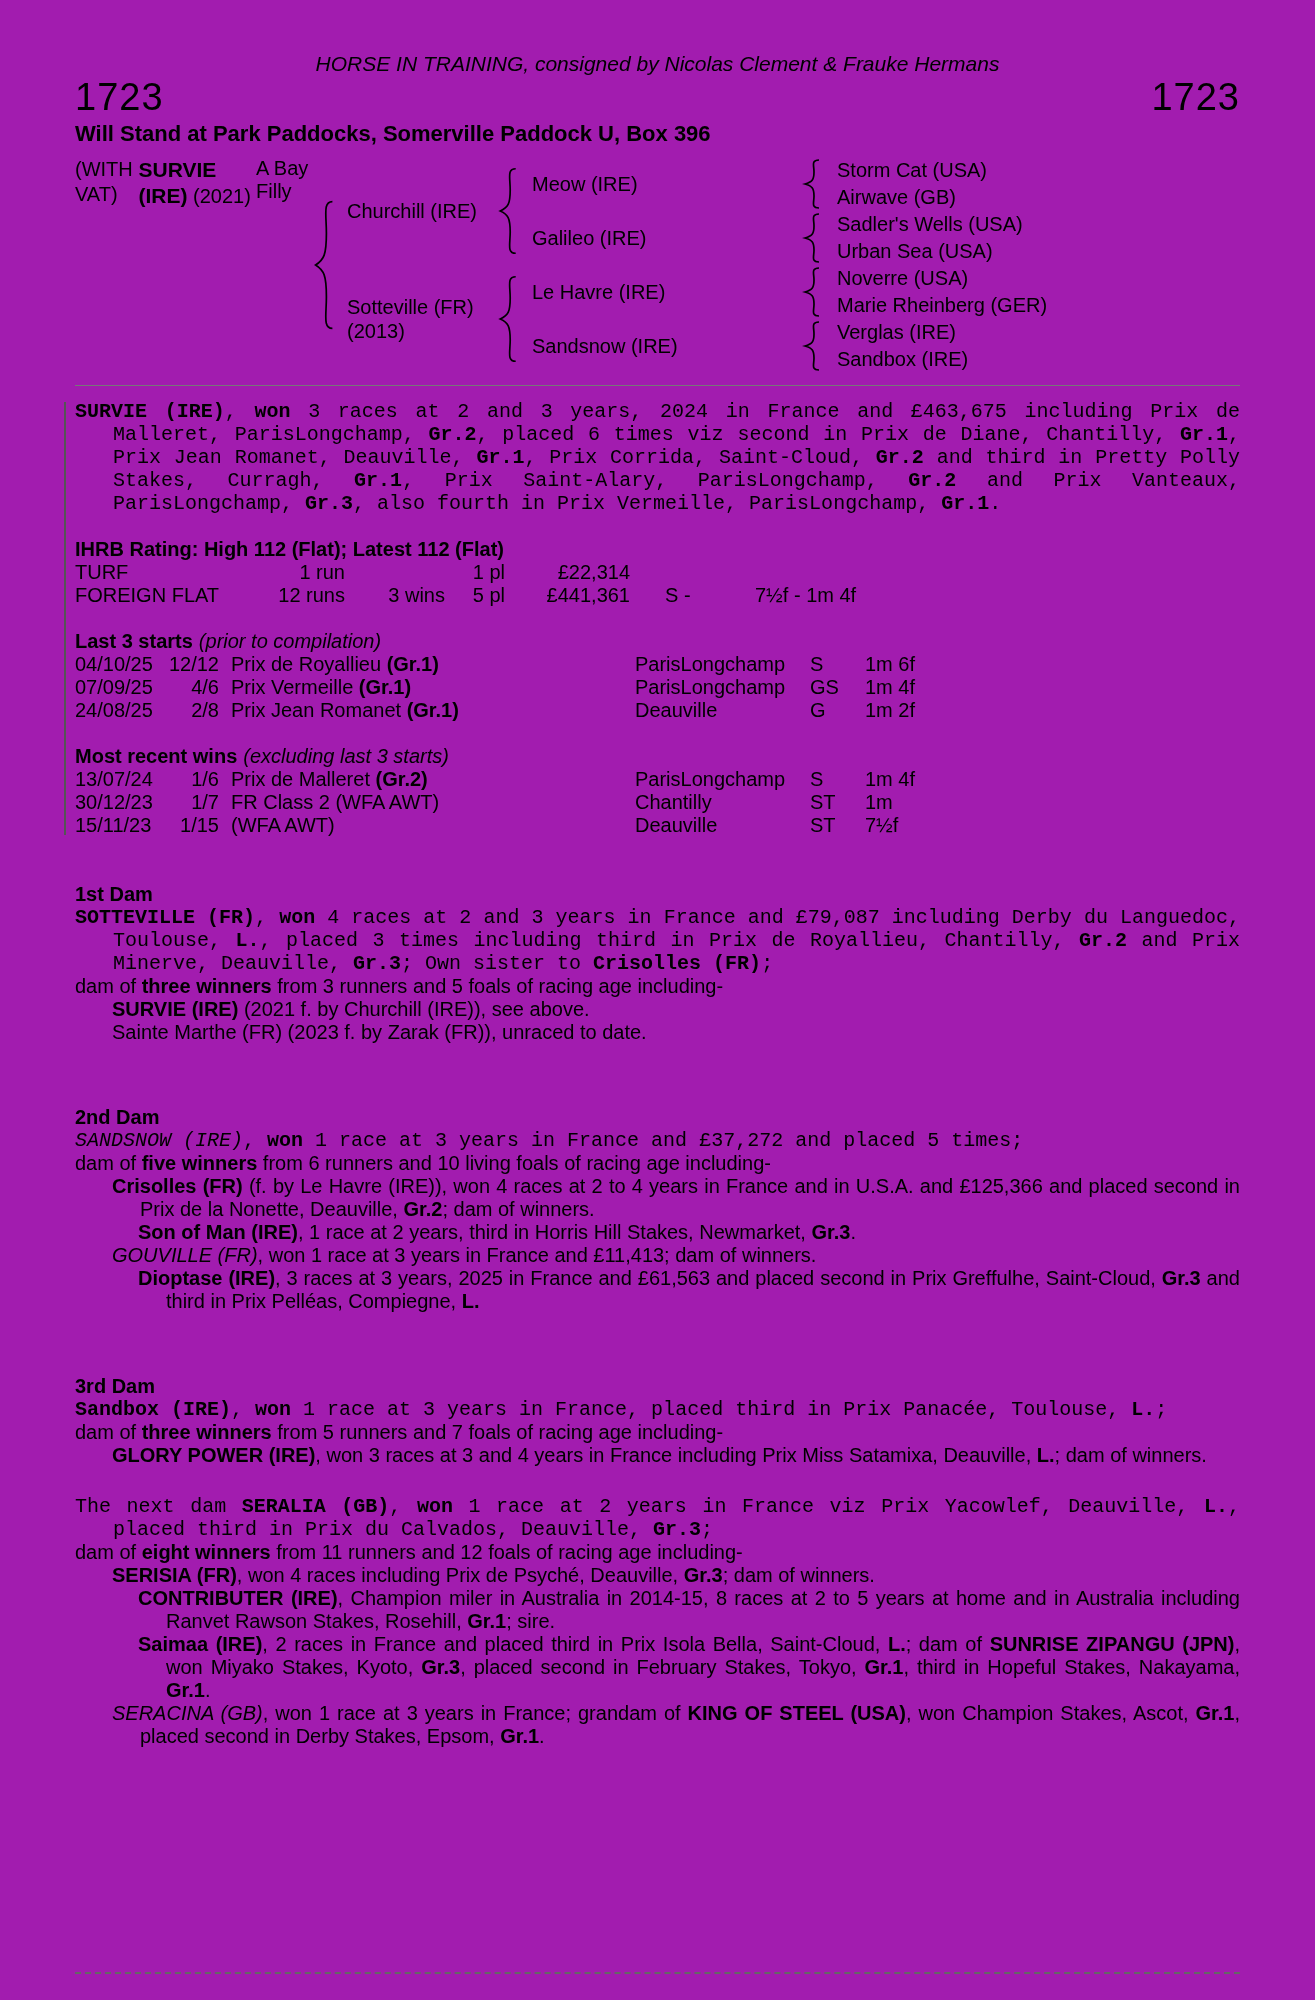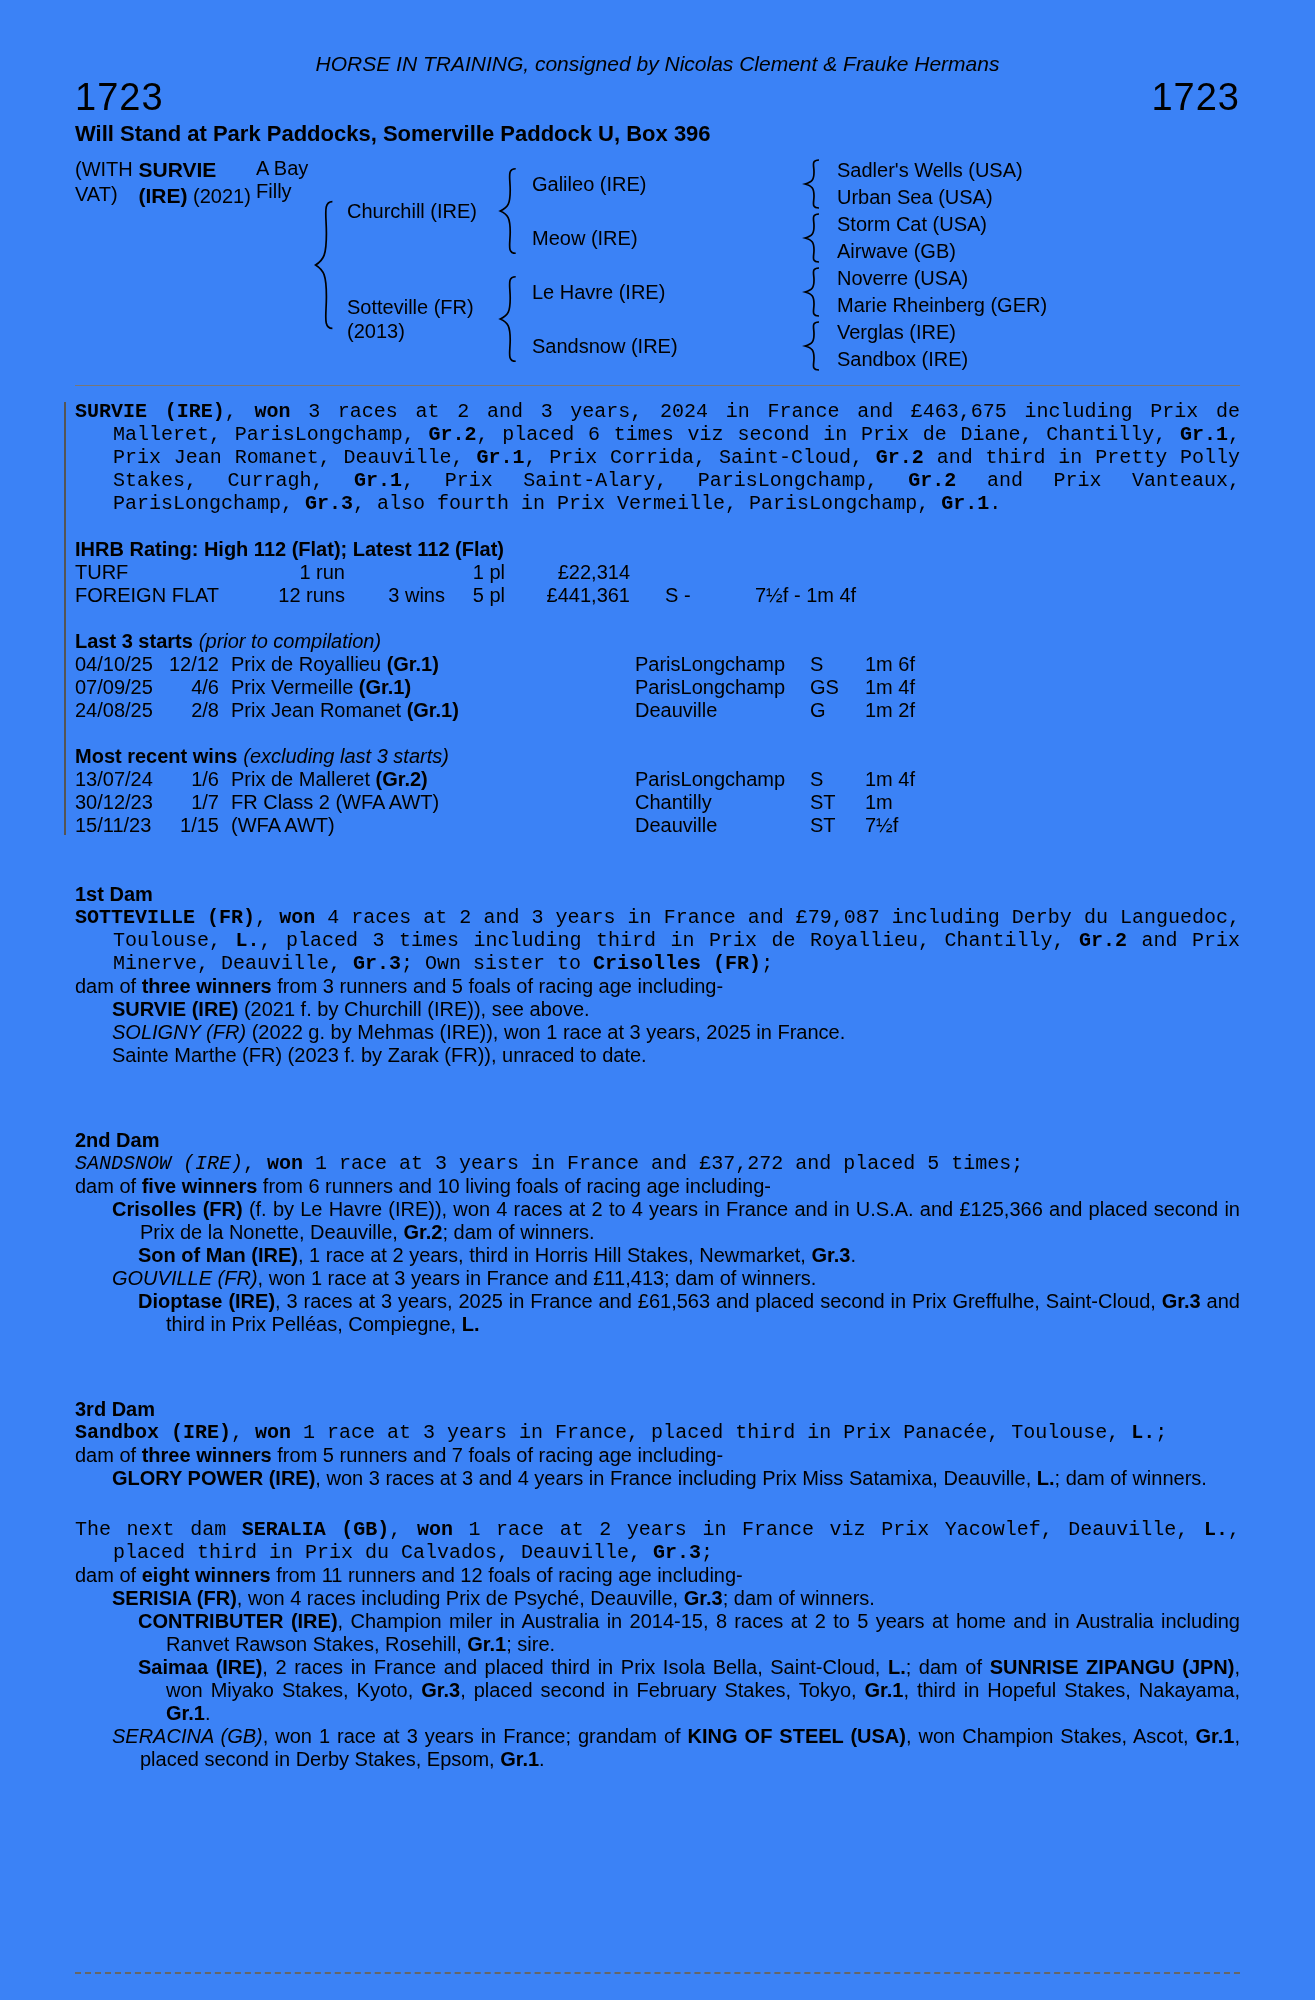--- a/index.html
+++ b/index.html
@@ -1,17 +1,17 @@
 <!DOCTYPE html>
 <html><head>
 <meta charset="utf-8">
 <style>
   html,body{margin:0;padding:0;background:#e8e8e8;}
   .page{
-    width:1315px;height:2000px;margin:0 auto;background:#3b82f6;color:#000;
+    width:1315px;height:2000px;margin:0 auto;background:#a21caf;color:#000;
     position:relative;box-sizing:border-box;padding:52px 75px 0 75px;
     font-family:"Liberation Sans",sans-serif;font-size:20px;line-height:23px;
   }
   .b{font-weight:bold;}
   .i{font-style:italic;}
   .consignor{text-align:center;font-style:italic;font-size:21px;}
   .lot-row{display:flex;justify-content:space-between;align-items:flex-start;margin-top:2px;}
   .lot{font-weight:normal;font-size:38px;line-height:40px;letter-spacing:1px;}
   .stand{font-weight:bold;font-size:22px;line-height:26px;margin-top:4px;}
 
@@ -92,41 +92,41 @@
 
       <div class="pgroup">
         <div class="parent-name">Churchill (IRE)</div>
         <div class="brace">
           <svg width="22" height="88" viewBox="0 0 20 100" preserveAspectRatio="none">
               <path d="M17 2 C9 2 12 12 12 26 C12 42 10 46 3 50 C10 54 12 58 12 74 C12 88 9 98 17 98" fill="none" stroke="#000" stroke-width="1.7" vector-effect="non-scaling-stroke"></path>
             </svg>
         </div>
         <div class="gp-col">
           <div class="gp-group">
+            <div class="gp-name">Meow (IRE)</div>
+            <div class="brace">
+              <svg width="20" height="50" viewBox="0 0 20 100" preserveAspectRatio="none">
+                  <path d="M17 2 C9 2 12 12 12 26 C12 42 10 46 3 50 C10 54 12 58 12 74 C12 88 9 98 17 98" fill="none" stroke="#000" stroke-width="1.7" vector-effect="non-scaling-stroke"></path>
+                </svg>
+            </div>
+            <div class="ggp-col">
+              <div class="ggp">Storm Cat (USA)</div>
+              <div class="ggp">Airwave (GB)</div>
+            </div>
+          </div>
+          <div class="gp-group">
             <div class="gp-name">Galileo (IRE)</div>
             <div class="brace">
               <svg width="20" height="50" viewBox="0 0 20 100" preserveAspectRatio="none">
                   <path d="M17 2 C9 2 12 12 12 26 C12 42 10 46 3 50 C10 54 12 58 12 74 C12 88 9 98 17 98" fill="none" stroke="#000" stroke-width="1.7" vector-effect="non-scaling-stroke"></path>
                 </svg>
             </div>
             <div class="ggp-col">
               <div class="ggp">Sadler's Wells (USA)</div>
               <div class="ggp">Urban Sea (USA)</div>
-            </div>
-          </div>
-          <div class="gp-group">
-            <div class="gp-name">Meow (IRE)</div>
-            <div class="brace">
-              <svg width="20" height="50" viewBox="0 0 20 100" preserveAspectRatio="none">
-                  <path d="M17 2 C9 2 12 12 12 26 C12 42 10 46 3 50 C10 54 12 58 12 74 C12 88 9 98 17 98" fill="none" stroke="#000" stroke-width="1.7" vector-effect="non-scaling-stroke"></path>
-                </svg>
-            </div>
-            <div class="ggp-col">
-              <div class="ggp">Storm Cat (USA)</div>
-              <div class="ggp">Airwave (GB)</div>
             </div>
           </div>
         </div>
       </div>
 
       <div class="pgroup">
         <div class="parent-name">
           <div>Sotteville (FR)</div>
           <div>(2013)</div>
         </div>
@@ -250,21 +250,20 @@
       </div>
     </div>
 
   </div>
 
   <div class="dam1">
     <div class="dam-h">1st Dam</div>
     <p class="p0"><span class="b">SOTTEVILLE (FR)</span><span>, </span><span class="b">won</span><span> 4 races at 2 and 3 years in France and £79,087 including Derby du Languedoc, Toulouse, </span><span class="b">L.</span><span>, placed 3 times including third in Prix de Royallieu, Chantilly, </span><span class="b">Gr.2</span><span> and Prix Minerve, Deauville, </span><span class="b">Gr.3</span><span>; Own sister to </span><span class="b">Crisolles (FR)</span><span>;</span></p>
     <p class="pf"><span>dam of </span><span class="b">three winners</span><span> from 3 runners and 5 foals of racing age including-</span></p>
     <p class="p1"><span class="b">SURVIE (IRE)</span><span> (2021 f. by Churchill (IRE)), see above.</span></p>
-    <p class="p1"><span class="i">SOLIGNY (FR)</span><span> (2022 g. by Mehmas (IRE)), won 1 race at 3 years, 2025 in France.</span></p>
     <p class="p1"><span>Sainte Marthe (FR) (2023 f. by Zarak (FR)), unraced to date.</span></p>
   </div>
 
   <div class="dam2">
     <div class="dam-h">2nd Dam</div>
     <p class="p0"><span class="i">SANDSNOW (IRE)</span><span>, </span><span class="b">won</span><span> 1 race at 3 years in France and £37,272 and placed 5 times;</span></p>
     <p class="pf"><span>dam of </span><span class="b">five winners</span><span> from 6 runners and 10 living foals of racing age including-</span></p>
     <p class="p1"><span class="b">Crisolles (FR)</span><span> (f. by Le Havre (IRE)), won 4 races at 2 to 4 years in France and in U.S.A. and £125,366 and placed second in Prix de la Nonette, Deauville, </span><span class="b">Gr.2</span><span>; dam of winners.</span></p>
     <p class="p2"><span class="b">Son of Man (IRE)</span><span>, 1 race at 2 years, third in Horris Hill Stakes, Newmarket, </span><span class="b">Gr.3</span><span>.</span></p>
     <p class="p1"><span class="i">GOUVILLE (FR)</span><span>, won 1 race at 3 years in France and £11,413; dam of winners.</span></p>

